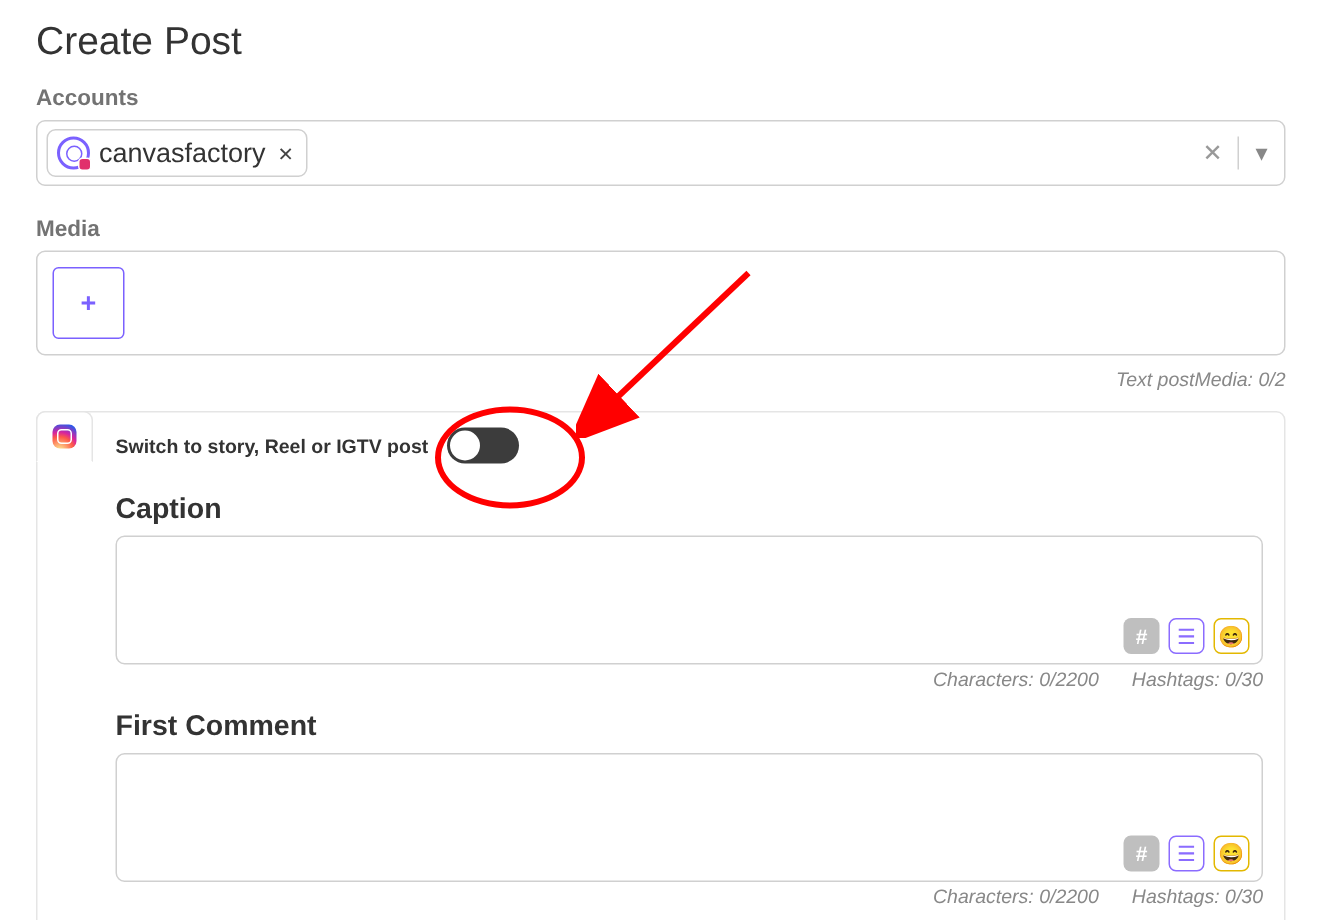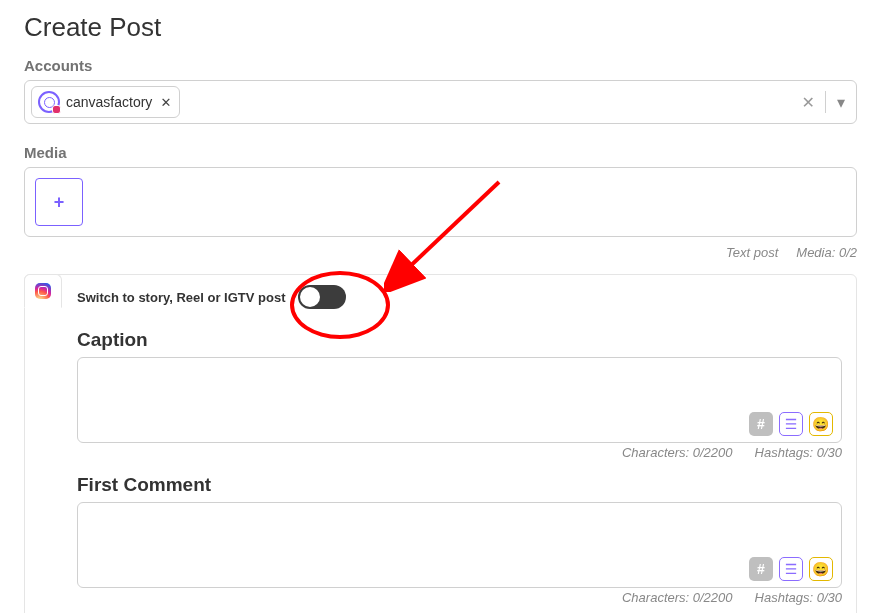--- a/index.html
+++ b/index.html
@@ -59,21 +59,21 @@
     border-radius: 50%;
   }
   .chip .avatar .dot {
     position: absolute;
     right: -1px; bottom: -1px;
     width: 9px; height: 9px;
     border-radius: 3px;
     background: #e1306c;
     border: 1px solid #fff;
   }
-  .chip-label { font-size: 14px; color: #333; }
+  .chip-label { font-size: 18px; color: #333; }
   .chip-x { font-size: 13px; color: #444; margin-left: 2px; cursor: pointer; }
   .select-spacer { flex: 1; }
   .select-clear {
     color: #999; font-size: 16px; padding: 0 10px; cursor: pointer;
   }
   .select-divider {
     width: 1px; align-self: stretch; background: #d0d0d0; margin: 6px 0;
   }
   .select-caret {
     width: 30px; display: flex; align-items: center; justify-content: center; cursor: pointer;
@@ -89,21 +89,21 @@
     width: 48px; height: 48px;
     border: 1px solid #7b61ff;
     border-radius: 4px;
     display: flex; align-items: center; justify-content: center;
     color: #7b61ff;
     font-size: 18px;
     font-weight: 700;
     cursor: pointer;
   }
   .meta-row {
-    display: flex; justify-content: flex-end; gap: 18px;
+    display: flex; justify-content: flex-end; 
     font-style: italic;
     color: #888;
     font-size: 13px;
     margin-top: 8px;
   }
   
   .ig-panel {
     border: 1px solid #e5e5e5;
     border-radius: 6px;
     padding: 0 0 16px 0;

